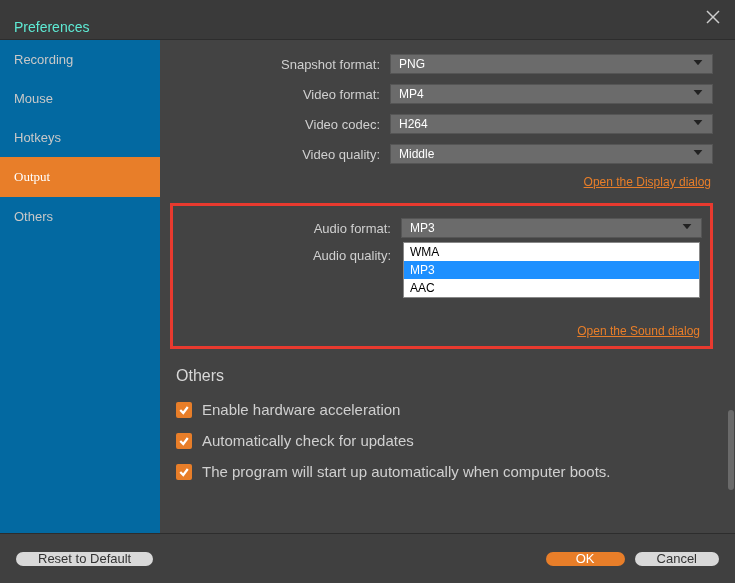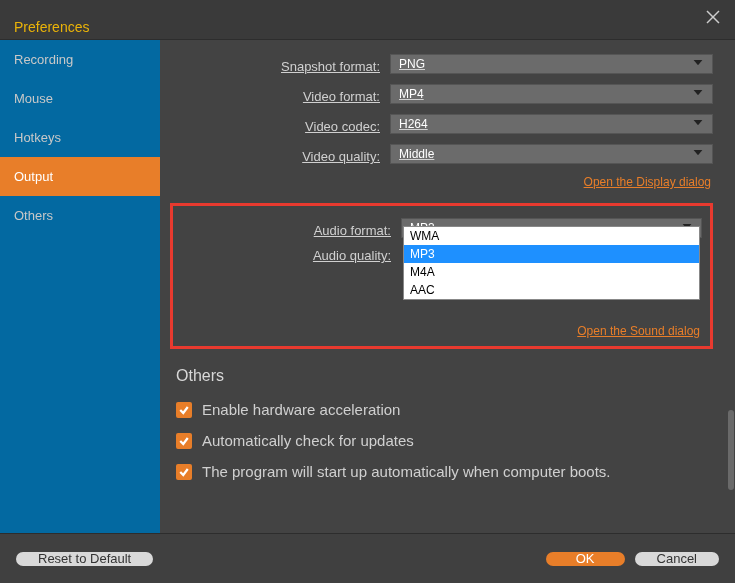--- a/index.html
+++ b/index.html
@@ -1,34 +1,34 @@
 <!DOCTYPE html>
 <html><head>
   <meta charset="utf-8">
   <style>
     * { margin: 0; padding: 0; box-sizing: border-box; font-family: -apple-system, Arial, sans-serif; }
     body { background: #3a3a3a; color: #d0d0d0; font-size: 13px; width: 735px; height: 583px; overflow: hidden; display: flex; flex-direction: column; }
     .header { height: 40px; display: flex; align-items: center; justify-content: space-between; padding: 0 14px; background: #3a3a3a; border-bottom: 1px solid #2d2d2d; }
-    .header-title { font-size: 14px; color: #eab308; margin-top: 14px; }
+    .header-title { font-size: 14px; color: #5eead4; margin-top: 14px; }
     .close-btn { cursor: pointer; font-size: 18px; color: #ccc; }
     .body { flex: 1; display: flex; overflow: hidden; }
     .sidebar { width: 160px; background: #0369a1; display: flex; flex-direction: column; }
     .sidebar-item { padding: 12px 14px; cursor: pointer; color: #c8c8c8; }
-    .sidebar-item.active { background: #e87e29; color: #fff; }
+    .sidebar-item.active { background: #e87e29; color: #fff; font-family: Liberation Serif, serif; }
     .content { flex: 1; background: #434343; position: relative; overflow-y: auto; padding: 14px 22px 14px 10px; }
-    .form-row { display: flex; align-items: flex-end; margin-bottom: 10px; text-decoration: underline; }
+    .form-row { display: flex; align-items: center; margin-bottom: 10px; }
     .form-label { width: 220px; text-align: right; padding-right: 10px; color: #d0d0d0; font-size: 13px; }
     .select-wrap { flex: 1; position: relative; }
     .select-ctl { width: 100%; height: 20px; background: #6b6b6b; border: 1px solid #555; border-radius: 0; display: flex; align-items: center; padding: 0 8px; cursor: pointer; color: #ffffff; font-size: 12px; }
     .chev { position: absolute; right: 8px; top: 50%; transform: translateY(-50%); pointer-events: none; }
     .chev svg { width: 14px; height: 14px; fill: #222; }
     .link { color: #e87e29; text-decoration: underline; font-size: 12px; cursor: pointer; }
     .link-row { text-align: right; margin: 4px 0 14px 0; padding-right: 2px; }
     .highlight-box { border: 3px solid #e83a2f; padding: 12px 8px 8px 8px; margin-bottom: 18px; position: relative; }
-    .dropdown-open { position: absolute; left: 230px; right: 10px; top: 20px; background: #fff; color: #000; border: 1px solid #888; z-index: 5; font-size: 12px; }
+    .dropdown-open { position: absolute; left: 230px; right: 10px; top: 36px; background: #fff; color: #000; border: 1px solid #888; z-index: 5; font-size: 12px; }
     .dropdown-item { padding: 2px 6px; cursor: pointer; }
     .dropdown-item.sel { background: #1e90ff; color: #fff; }
     .section-title { font-size: 16px; color: #d8d8d8; margin: 6px 0 16px 6px; }
     .check-row { display: flex; align-items: center; margin: 0 0 14px 6px; font-size: 15px; color: #d0d0d0; }
     .checkbox { width: 16px; height: 16px; background: #e87e29; border-radius: 2px; margin-right: 10px; display: flex; align-items: center; justify-content: center; cursor: pointer; }
     .checkbox svg { width: 12px; height: 12px; stroke: #fff; stroke-width: 3; fill: none; }
     .footer { height: 50px; background: #404040; border-top: 1px solid #2d2d2d; display: flex; align-items: center; padding: 0 16px; }
     .btn { height: 14px; border-radius: 13px; padding: 0 22px; font-size: 13px; cursor: pointer; border: none; display: inline-flex; align-items: center; }
     .btn-reset { background: #d9d9d9; color: #333; }
     .spacer { flex: 1; }
@@ -124,21 +124,20 @@
         </div>
       </div>
       <div class="form-row" style="margin-bottom:60px;">
         <div class="form-label">Audio quality:</div>
         <div class="select-wrap"></div>
       </div>
 
       <div class="dropdown-open">
         <div class="dropdown-item">WMA</div>
         <div class="dropdown-item sel">MP3</div>
-        <div class="dropdown-item">M4A</div>
         <div class="dropdown-item">AAC</div>
       </div>
 
       <div class="link-row" style="margin:0;"><span class="link">Open the Sound dialog</span></div>
     </div>
 
     <div class="section-title">Others</div>
 
     <div class="check-row">
       <div class="checkbox">

